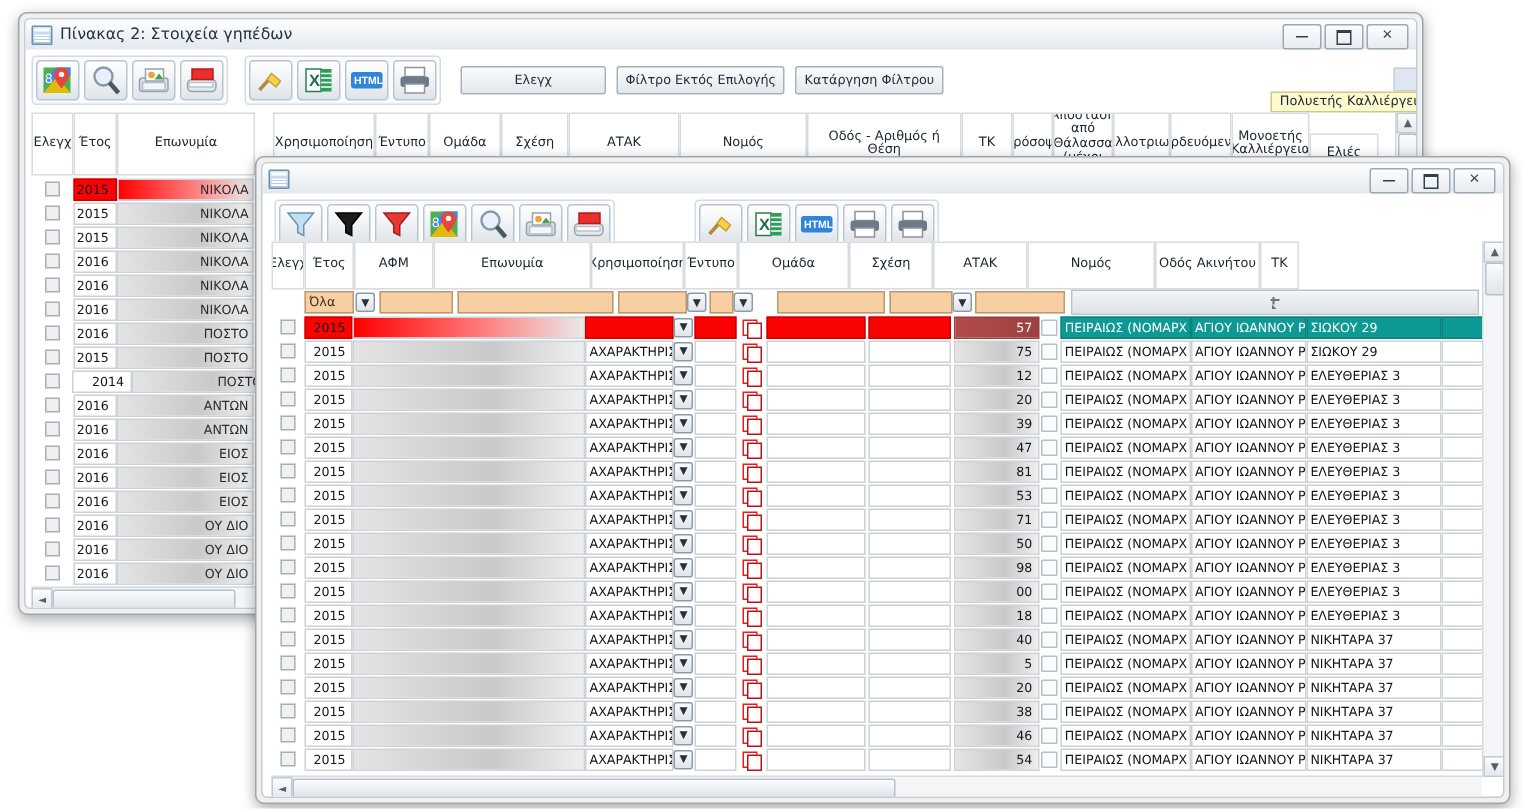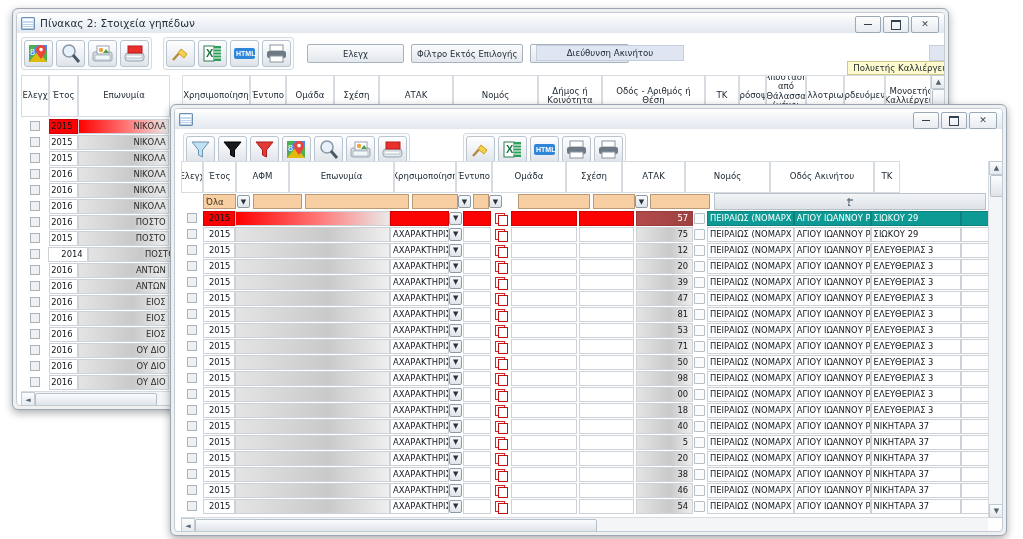--- a/index.html
+++ b/index.html
@@ -156,36 +156,34 @@
                 <rect x="2" y="9" width="19" height="7" rx="2" fill="#6d7a86"></rect>
                 <rect x="5" y="14" width="13" height="6" fill="#fff" stroke="#8a949e"></rect>
               </svg>
           </div>
         </div>
         <div class="fbtn" style="width:85px;margin-left:10px;">Ελεγχ</div>
         <div class="fbtn" style="margin-left:4px;">Φίλτρο Εκτός Επιλογής</div>
         <div class="fbtn" style="margin-left:4px;">Κατάργηση Φίλτρου</div>
       </div>
 
-      <div class="grp-cell" style="left:519px;top:32px;width:148px;height:16px;position:absolute;">Διεύθυνση Ακινήτου</div>
       <div class="grp-cell" style="left:912px;top:32px;width:178px;height:16px;position:absolute;justify-content:flex-end;padding-right:3px;"></div>
       <div class="grp-cell grp-yellow" style="left:830px;top:48px;width:110px;height:14px;position:absolute;">Πολυετής Καλλιέργεια</div>
 
       <div style="position:absolute;left:4px;top:62px;height:42px;display:flex;">
         <div class="hdr-cell" style="width:28px;height:42px;">Ελεγχ</div>
         <div class="hdr-cell" style="width:29px;height:42px;">Έτος</div>
         <div class="hdr-cell" style="width:92px;height:42px;">Επωνυμία</div>
         <div class="hdr-cell" style="width:12px;height:42px;border:0;background:transparent;"></div>
         <div class="hdr-cell" style="width:68px;height:42px;">Χρησιμοποίηση</div>
         <div class="hdr-cell" style="width:36px;height:42px;">Έντυπο</div>
         <div class="hdr-cell" style="width:48px;height:42px;">Ομάδα</div>
         <div class="hdr-cell" style="width:45px;height:42px;">Σχέση</div>
         <div class="hdr-cell" style="width:74px;height:42px;">ΑΤΑΚ</div>
         <div class="hdr-cell" style="width:85px;height:42px;">Νομός</div>
-        <div class="hdr-cell" style="width:64px;height:42px;">Δήμος ή Κοινότητα</div>
         <div class="hdr-cell" style="width:103px;height:42px;">Οδός - Αριθμός ή Θέση</div>
         <div class="hdr-cell" style="width:34px;height:42px;">ΤΚ</div>
         <div class="hdr-cell" style="width:27px;height:42px;">Πρόσοψη</div>
         <div class="hdr-cell" style="width:40px;height:42px;">Απόσταση από Θάλασσα (μέχρι 800μ.)</div>
         <div class="hdr-cell" style="width:38px;height:42px;">Απαλλοτριωτέα</div>
         <div class="hdr-cell" style="width:41px;height:42px;">Αρδευόμενη</div>
         <div class="hdr-cell" style="width:52px;height:42px;">Μονοετής Καλλιέργεια</div>
         <div class="hdr-cell" style="width:46px;height:28px;margin-top:14px;">Ελιές</div>
 
       </div>
@@ -517,21 +515,21 @@
           <div class="hdr-cell" style="width: 22px; height: 32px;">Ελεγχ</div>
           <div class="hdr-cell" style="width: 33px; height: 32px;">Έτος</div>
           <div class="hdr-cell" style="width: 53px; height: 32px;">ΑΦΜ</div>
           <div class="hdr-cell" style="width: 105px; height: 32px;">Επωνυμία</div>
           <div class="hdr-cell" style="width: 62px; height: 32px;">Χρησιμοποίηση</div>
           <div class="hdr-cell" style="width: 36px; height: 32px;">Έντυπο</div>
           <div class="hdr-cell" style="width: 74px; height: 32px;">Ομάδα</div>
           <div class="hdr-cell" style="width: 56px; height: 32px;">Σχέση</div>
           <div class="hdr-cell" style="width: 63px; height: 32px;">ΑΤΑΚ</div>
           <div class="hdr-cell" style="width: 85px; height: 32px;">Νομός</div>
-          <div class="hdr-cell" style="width: 104px; height: 32px;">Οδός Ακινήτου</div>
+          <div class="hdr-cell" style="width: 70px; height: 32px;">Οδός Ακινήτου</div>
           <div class="hdr-cell" style="width: 26px; height: 32px;">ΤΚ</div>
         </div>
 
       <div style="position:absolute;left:6px;top:84px;height:17px;display:flex;align-items:center;">
         <div style="width:22px;"></div>
         <div class="flt" style="width:33px;">
             <span>Όλα</span>
           </div>
         <div class="ddsq" style="margin-left:1px;">▼</div>
         <div class="flt" style="width:49px;margin-left:3px;"></div>

